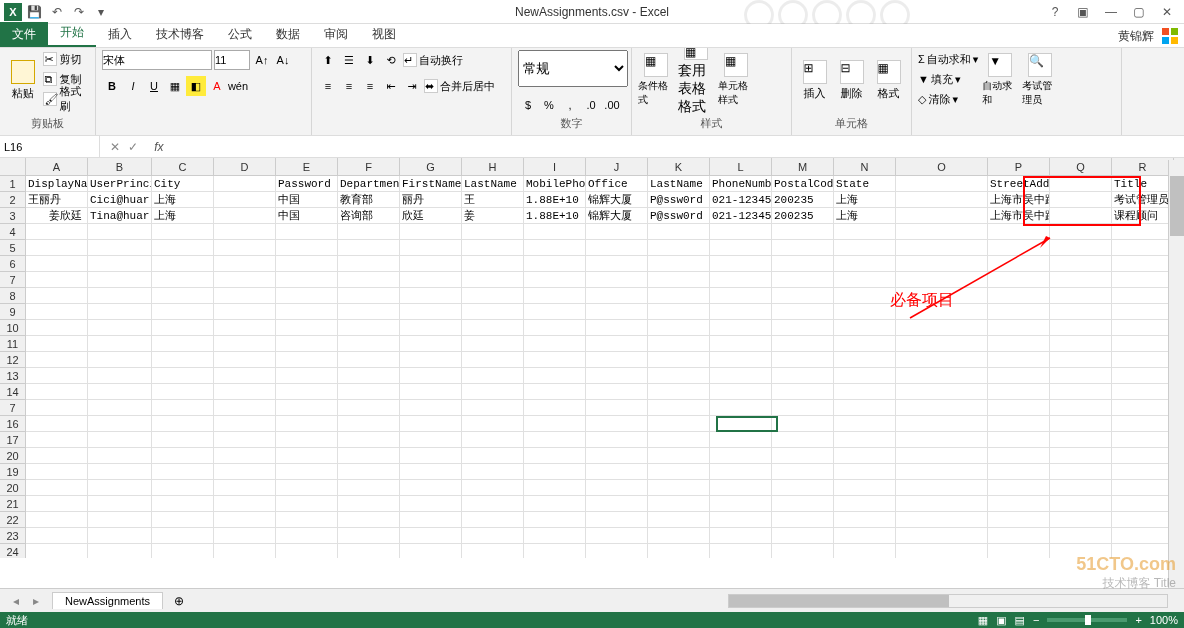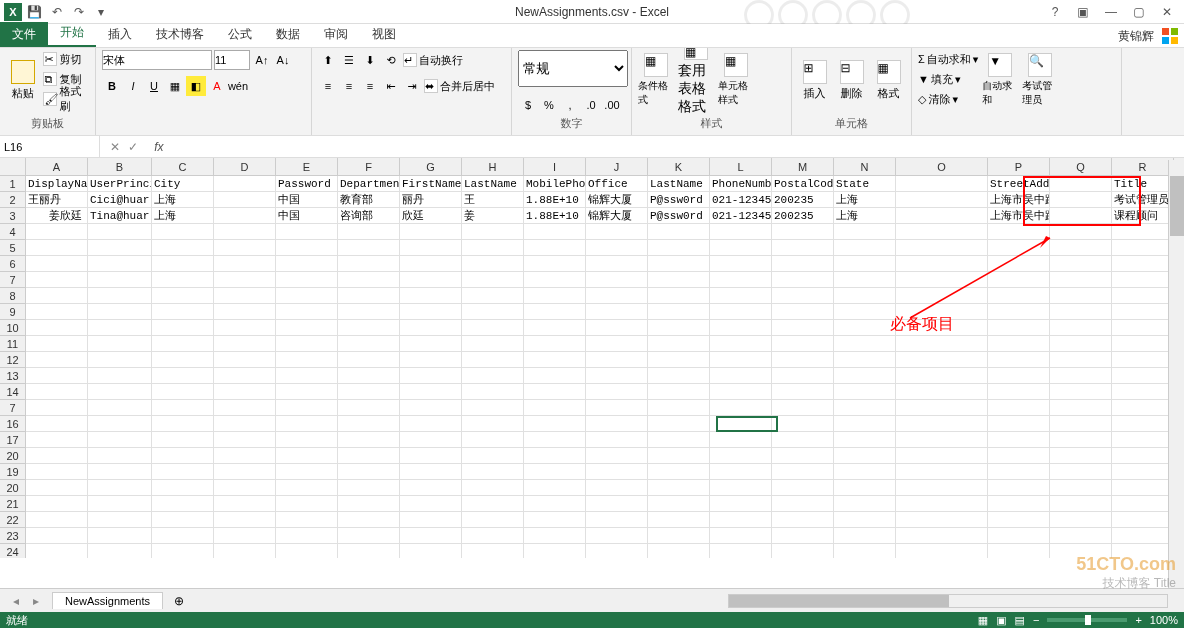--- a/index.html
+++ b/index.html
@@ -809,21 +809,21 @@
           <div class="cell" style="width: 62px;"></div>
         </div>
       </div>
   </div>
   <div class="selected-cell" style="left:716px;top:258px;width:62px;height:16px"></div>
   <div class="annotation-box" style="left:1023px;top:18px;width:118px;height:50px"></div>
   <svg class="annotation-arrow" style="left:900px;top:70px;width:160px;height:100px">
       <line x1="10" y1="90" x2="150" y2="10" stroke="red" stroke-width="1.5"></line>
       <polygon points="150,10 140,20 146,8" fill="red"></polygon>
     </svg>
-  <div class="annotation-text" style="left:890px;top:156px">必备项目</div>
+  <div class="annotation-text" style="left:890px;top:132px">必备项目</div>
 </div>
 
 <div class="vscroll">
     <div class="thumb"></div>
   </div>
 
 <div class="sheet-tabs">
   <div class="sheet-nav">
     <div class="n">◂</div>
     <div class="n">▸</div>

